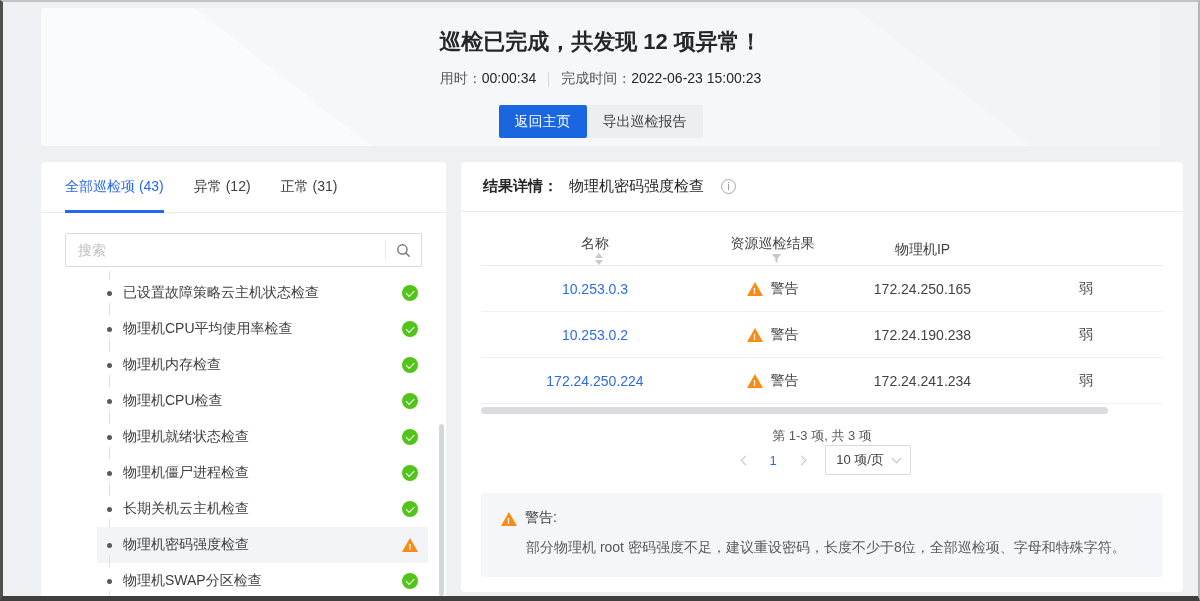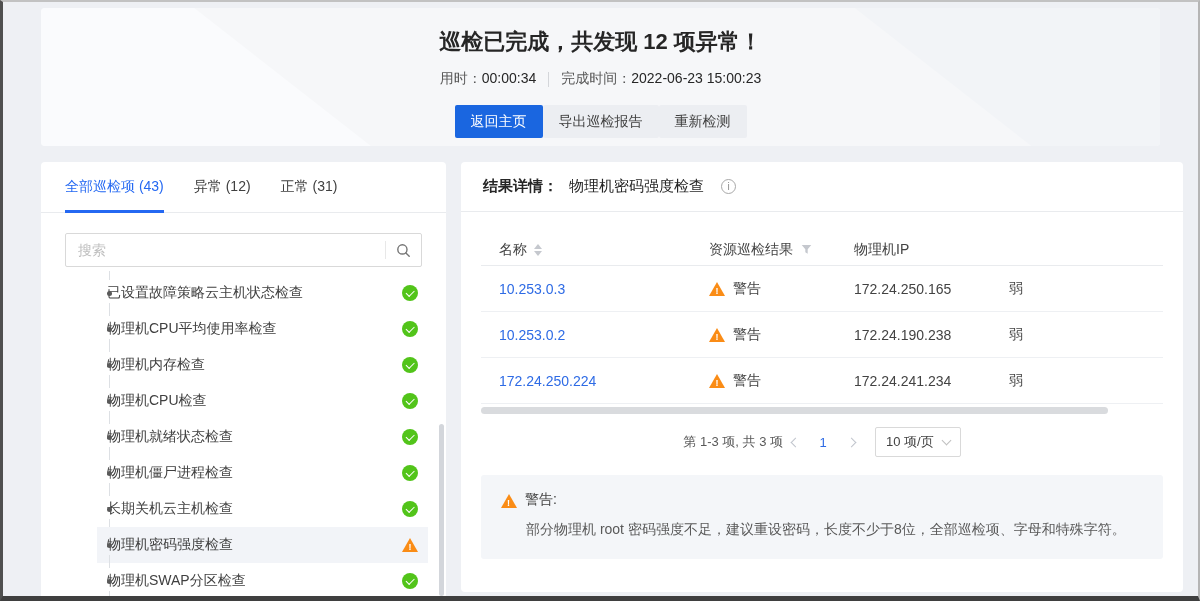--- a/index.html
+++ b/index.html
@@ -39,21 +39,21 @@
   .search input{flex:1;border:none;outline:none;font-size:14px;color:#404040;font-family:inherit;background:transparent;}
   .search input::placeholder{color:#bfbfbf;}
   .sdiv{width:1px;height:18px;background:#e8e8e8;margin:0 10px 0 6px;}
 
   .check-list{list-style:none;margin:6px 0 0;padding:0;position:relative;}
   .check-list::before{content:'';position:absolute;left:68px;top:-4px;width:1px;height:9px;background:#dde0e4;}
   .check-item{height:36px;margin:0 18px 0 56px;display:flex;align-items:center;position:relative;cursor:pointer;}
   .check-item::after{content:'';position:absolute;left:12px;top:28px;width:1px;height:13px;background:#dde0e4;}
   .check-item.sel-true{background:#f2f4f8;}
   .bullet{position:absolute;left:10px;width:5px;height:5px;border-radius:50%;background:#595959;}
-  .check-label{margin-left:10px;font-size:14px;color:#404040;}
+  .check-label{margin-left:26px;font-size:14px;color:#404040;}
   .check-item .st{position:absolute;right:10px;}
 
   .vsb{position:absolute;right:2px;top:262px;width:5px;height:172px;background:#d3d6db;border-radius:3px;cursor:pointer;}
 
   
   .st{width:16px;height:16px;position:relative;display:inline-block;flex:0 0 auto;}
   .st-ok{background:#52c41a;border-radius:50%;}
   .st-ok::after{content:'';position:absolute;left:4px;top:4.5px;width:7px;height:3.5px;
     border-left:1.7px solid #fff;border-bottom:1.7px solid #fff;transform:rotate(-45deg);}
   .st-warning::before{content:'';position:absolute;left:0;top:1px;
@@ -66,34 +66,34 @@
     border-radius:4px;overflow:hidden;}
   .detail-head{height:50px;display:flex;align-items:center;padding:0 22px;border-bottom:1px solid #e9ebee;font-size:15px;gap:8px;}
   .dh-label{font-weight:600;color:#262626;}
   .dh-value{color:#262626;margin-left:3px;}
   .info{width:15px;height:15px;border:1px solid #a8a8a8;border-radius:50%;margin-left:9px;color:#8c8c8c;
     font-size:10px;display:flex;align-items:center;justify-content:center;cursor:pointer;}
   .info::after{content:'i';}
 
   .table-wrap{margin:22px 20px 0;}
   .t-head{display:flex;align-items:center;height:32px;border-bottom:1px solid #e9ebee;color:#434343;font-size:14px;}
-  .col{display:flex;align-items:center;padding-left:18px;}
+  .col{display:flex;align-items:center;padding-left:18px;flex-direction:column;}
   .c1{width:210px;}.c2{width:145px;}.c3{width:155px;}.c4{flex:1;}
   .sorter{display:inline-flex;flex-direction:column;gap:2px;margin-left:7px;cursor:pointer;}
   .sorter .up{width:0;height:0;border-left:4px solid transparent;border-right:4px solid transparent;border-bottom:5px solid #c5c8ce;}
   .sorter .down{width:0;height:0;border-left:4px solid transparent;border-right:4px solid transparent;border-top:5px solid #c5c8ce;}
   .funnel{margin-left:8px;cursor:pointer;display:inline-flex;}
   .t-row{display:flex;align-items:center;height:46px;border-bottom:1px solid #eef0f3;font-size:14px;color:#434343;}
   .name-link{color:#2e6be5;text-decoration:none;cursor:pointer;}
   .result-cell{display:flex;align-items:center;gap:8px;}
 
   .hsb{margin-top:3px;height:7px;position:relative;}
   .hsb .thumb{position:absolute;left:0;top:0;height:7px;width:92%;background:#d9dbde;border-radius:4px;cursor:pointer;}
 
-  .pager{margin:13px 20px 0;display:flex;justify-content:center;align-items:center;font-size:13px;color:#595959;}
+  .pager{margin:13px 20px 0;display:flex;justify-content:space-between;align-items:center;font-size:13px;color:#595959;flex-direction:column;}
   .pager-right{display:flex;align-items:center;gap:4px;}
   .pg-btn{width:24px;height:24px;display:flex;align-items:center;justify-content:center;color:#c0c4cc;cursor:pointer;}
   .caret{width:7px;height:7px;border-left:1.5px solid currentColor;border-bottom:1.5px solid currentColor;display:inline-block;}
   .caret-left{transform:rotate(45deg);}
   .caret-right{transform:rotate(-135deg);}
   .pg-num{width:24px;height:24px;display:flex;align-items:center;justify-content:center;color:#2e6be5;cursor:pointer;}
   .page-size{margin-left:8px;border:1px solid #d9d9d9;border-radius:2px;height:30px;display:flex;align-items:center;
     padding:0 10px;gap:9px;color:#434343;font-size:13px;cursor:pointer;background:#fff;}
   .caret-down{width:7px;height:7px;border-right:1.3px solid #bfbfbf;border-bottom:1.3px solid #bfbfbf;
     transform:rotate(45deg);margin-top:-4px;}
@@ -110,21 +110,20 @@
   <section class="top-card">
     <h1 class="page-title"><span>巡检已完成，共发现 </span><span>12</span><span> 项异常！</span></h1>
     <div class="meta">
       <span class="meta-item"><span>用时：</span><span class="val">00:00:34</span></span>
       <span class="vline"></span>
       <span class="meta-item"><span>完成时间：</span><span class="val">2022-06-23 15:00:23</span></span>
     </div>
     <div class="actions">
       <button class="btn btn-primary">返回主页</button>
       <button class="btn btn-plain">导出巡检报告</button>
-      <button class="btn btn-plain">重新检测</button>
     </div>
   </section>
 
   <aside class="left-panel">
     <div class="tabs">
       <div class="tab act-true">全部巡检项 (43)</div>
       <div class="tab act-false">异常 (12)</div>
       <div class="tab act-false">正常 (31)</div>
     </div>
 

